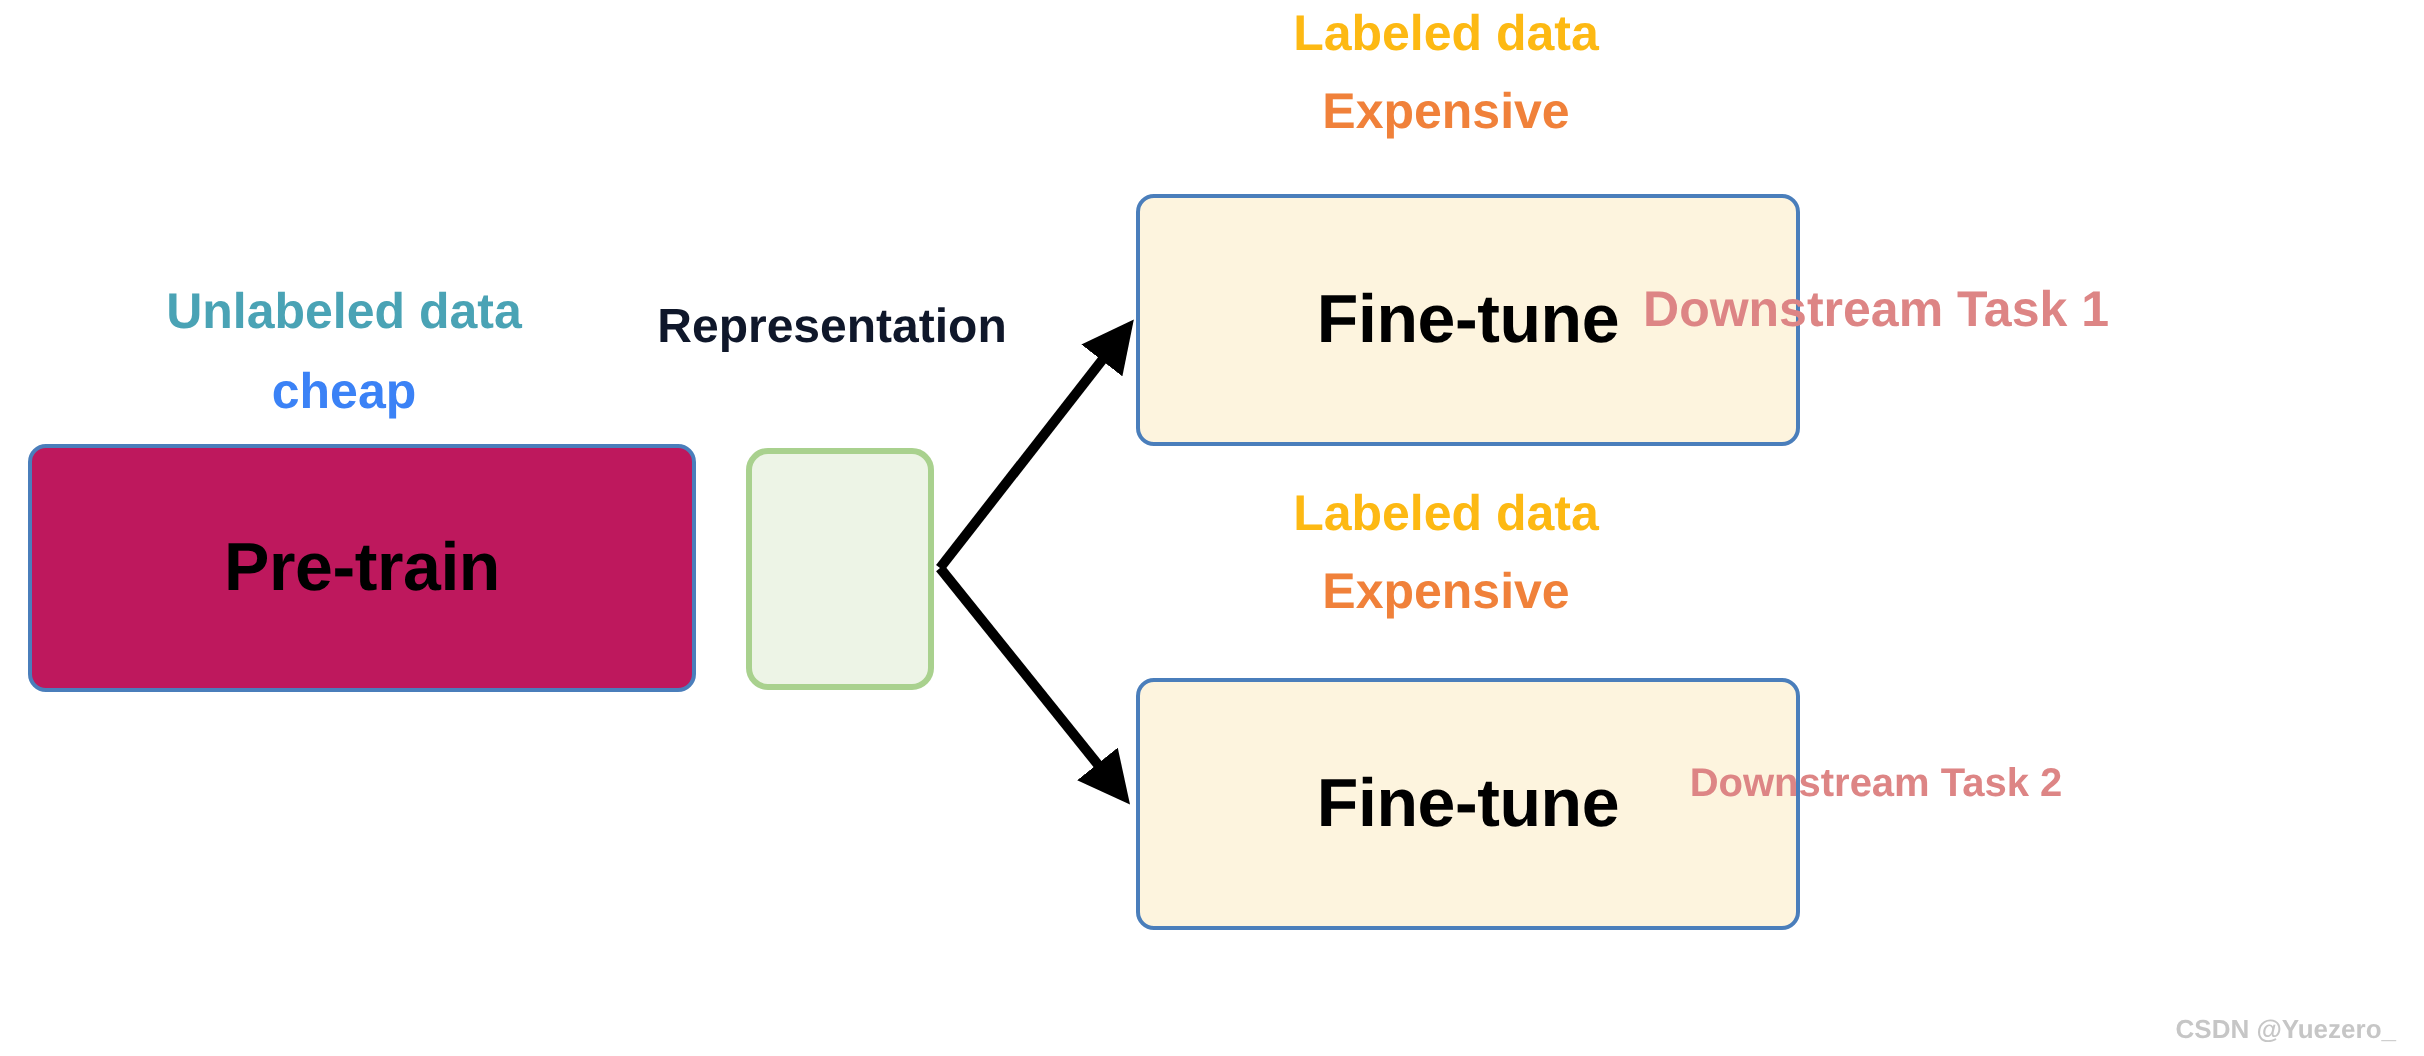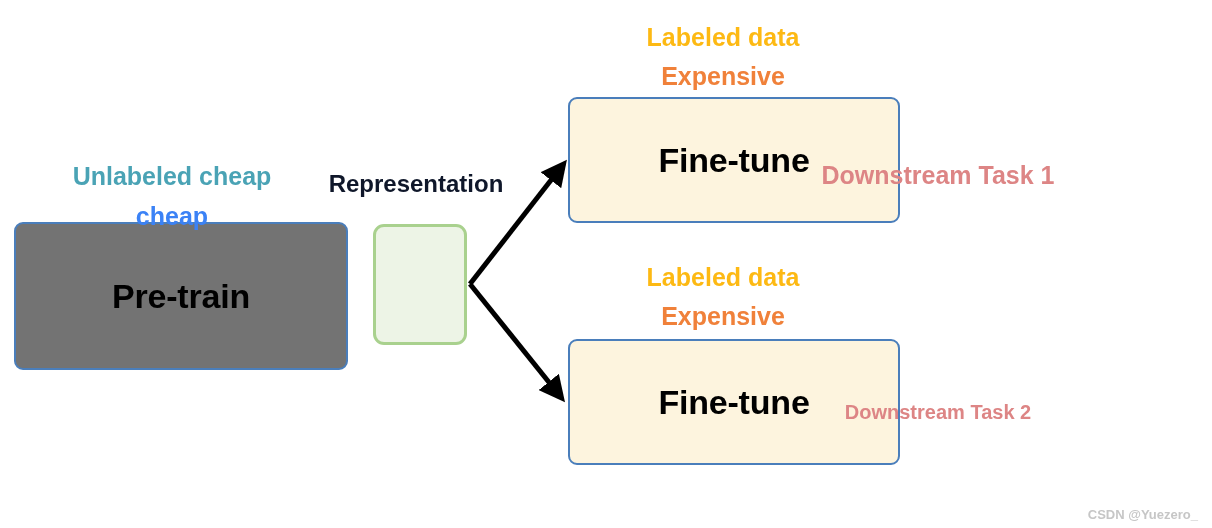--- a/index.html
+++ b/index.html
@@ -24,22 +24,22 @@
     display: flex;
     align-items: center;
     justify-content: center;
     border-radius: 9px;
   }
 
   .node-pretrain {
     left: 14px;
     top: 222px;
     width: 334px;
-    height: 148px;
-    background: #737373;
+    height: 124px;
+    background: #be185d;
     border: 2.5px solid #4a7ebb;
   }
 
   .node-representation {
     left: 373px;
     top: 224px;
     width: 94px;
     height: 121px;
     background: #edf4e6;
     border: 3px solid #a9d18e;
@@ -75,21 +75,20 @@
   .caption {
     position: absolute;
     font-weight: bold;
     white-space: nowrap;
     line-height: 1.18;
   }
 
   .caption-centered {
     text-align: left;
     transform: translateX(-50%);
-    margin-top: 20px;
   }
 
   .cap-unlabeled {
     left: 172px;
     top: 142px;
     font-size: 25px;
     color: #4aa3b5;
   }
 
   .cap-cheap {
@@ -191,21 +190,21 @@
   </div>
 
   <div class="node node-finetune-1">
     <span class="node-title">Fine-tune</span>
   </div>
 
   <div class="node node-finetune-2">
     <span class="node-title">Fine-tune</span>
   </div>
 
-  <div class="caption caption-centered cap-unlabeled">Unlabeled cheap</div>
+  <div class="caption caption-centered cap-unlabeled">Unlabeled data</div>
 
   <div class="caption caption-centered cap-cheap">cheap</div>
 
   <div class="caption caption-centered cap-representation">Representation</div>
 
   <div class="caption caption-centered cap-labeled-1">Labeled data</div>
 
   <div class="caption caption-centered cap-expensive-1">Expensive</div>
 
   <div class="caption caption-centered cap-labeled-2">Labeled data</div>

